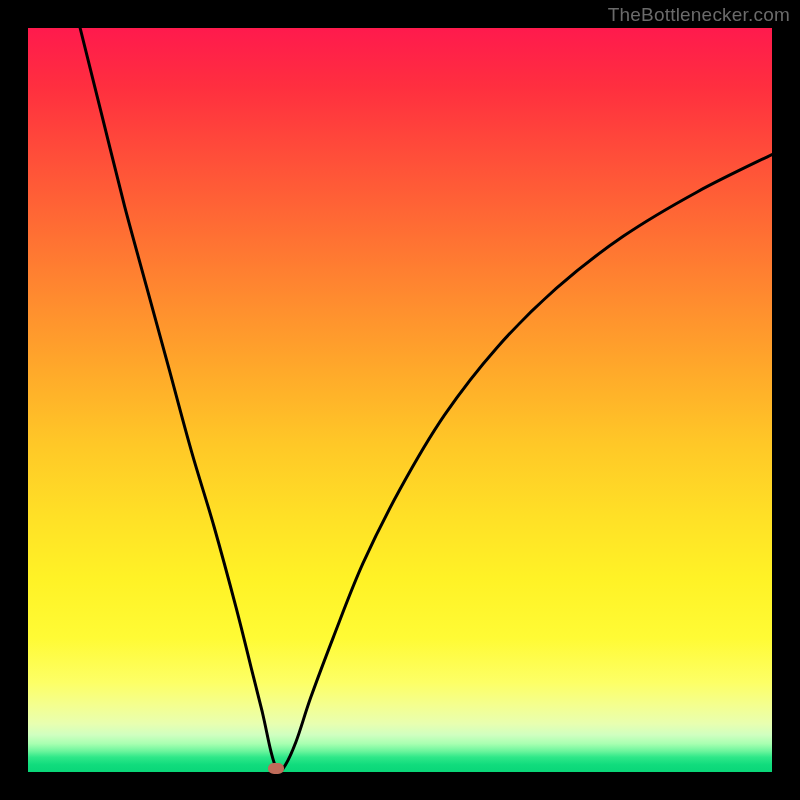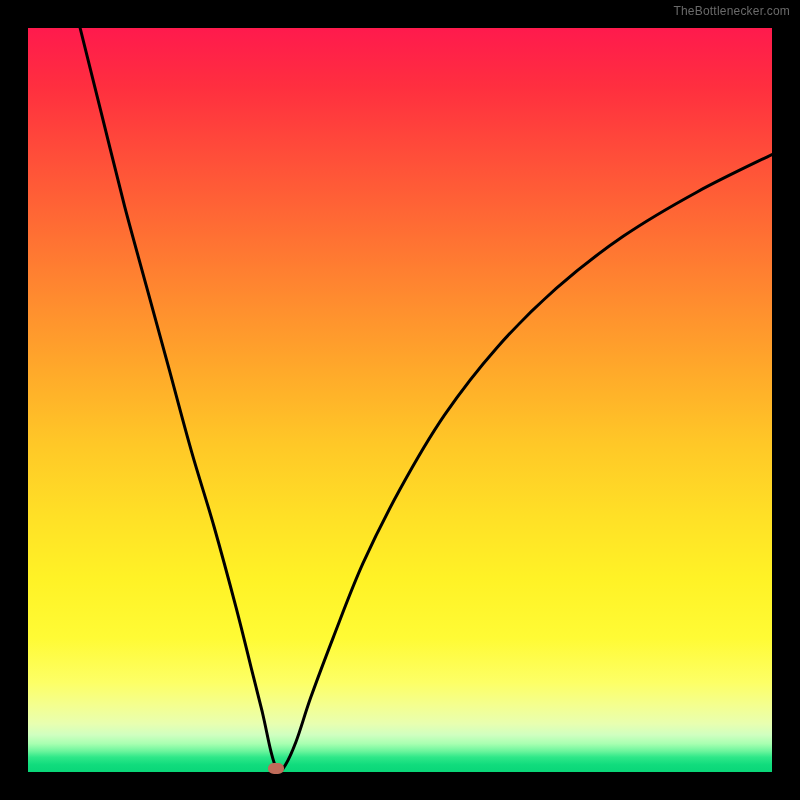--- a/index.html
+++ b/index.html
@@ -59,21 +59,21 @@
     width: 16px;
     height: 11px;
     background: #c06c5a;
     border-radius: 6px / 5px;
   }
   .watermark {
     position: absolute;
     top: 4px;
     right: 10px;
     color: #6a6a6a;
-    font-size: 12px;
+    font-size: 19px;
     letter-spacing: 0.2px;
     font-weight: 400;
   }
 </style>
 </head>
 <body>
 
 <div class="frame">
   <div class="plot">
     <svg class="curve-svg" viewBox="0 0 744 744" preserveAspectRatio="none">

